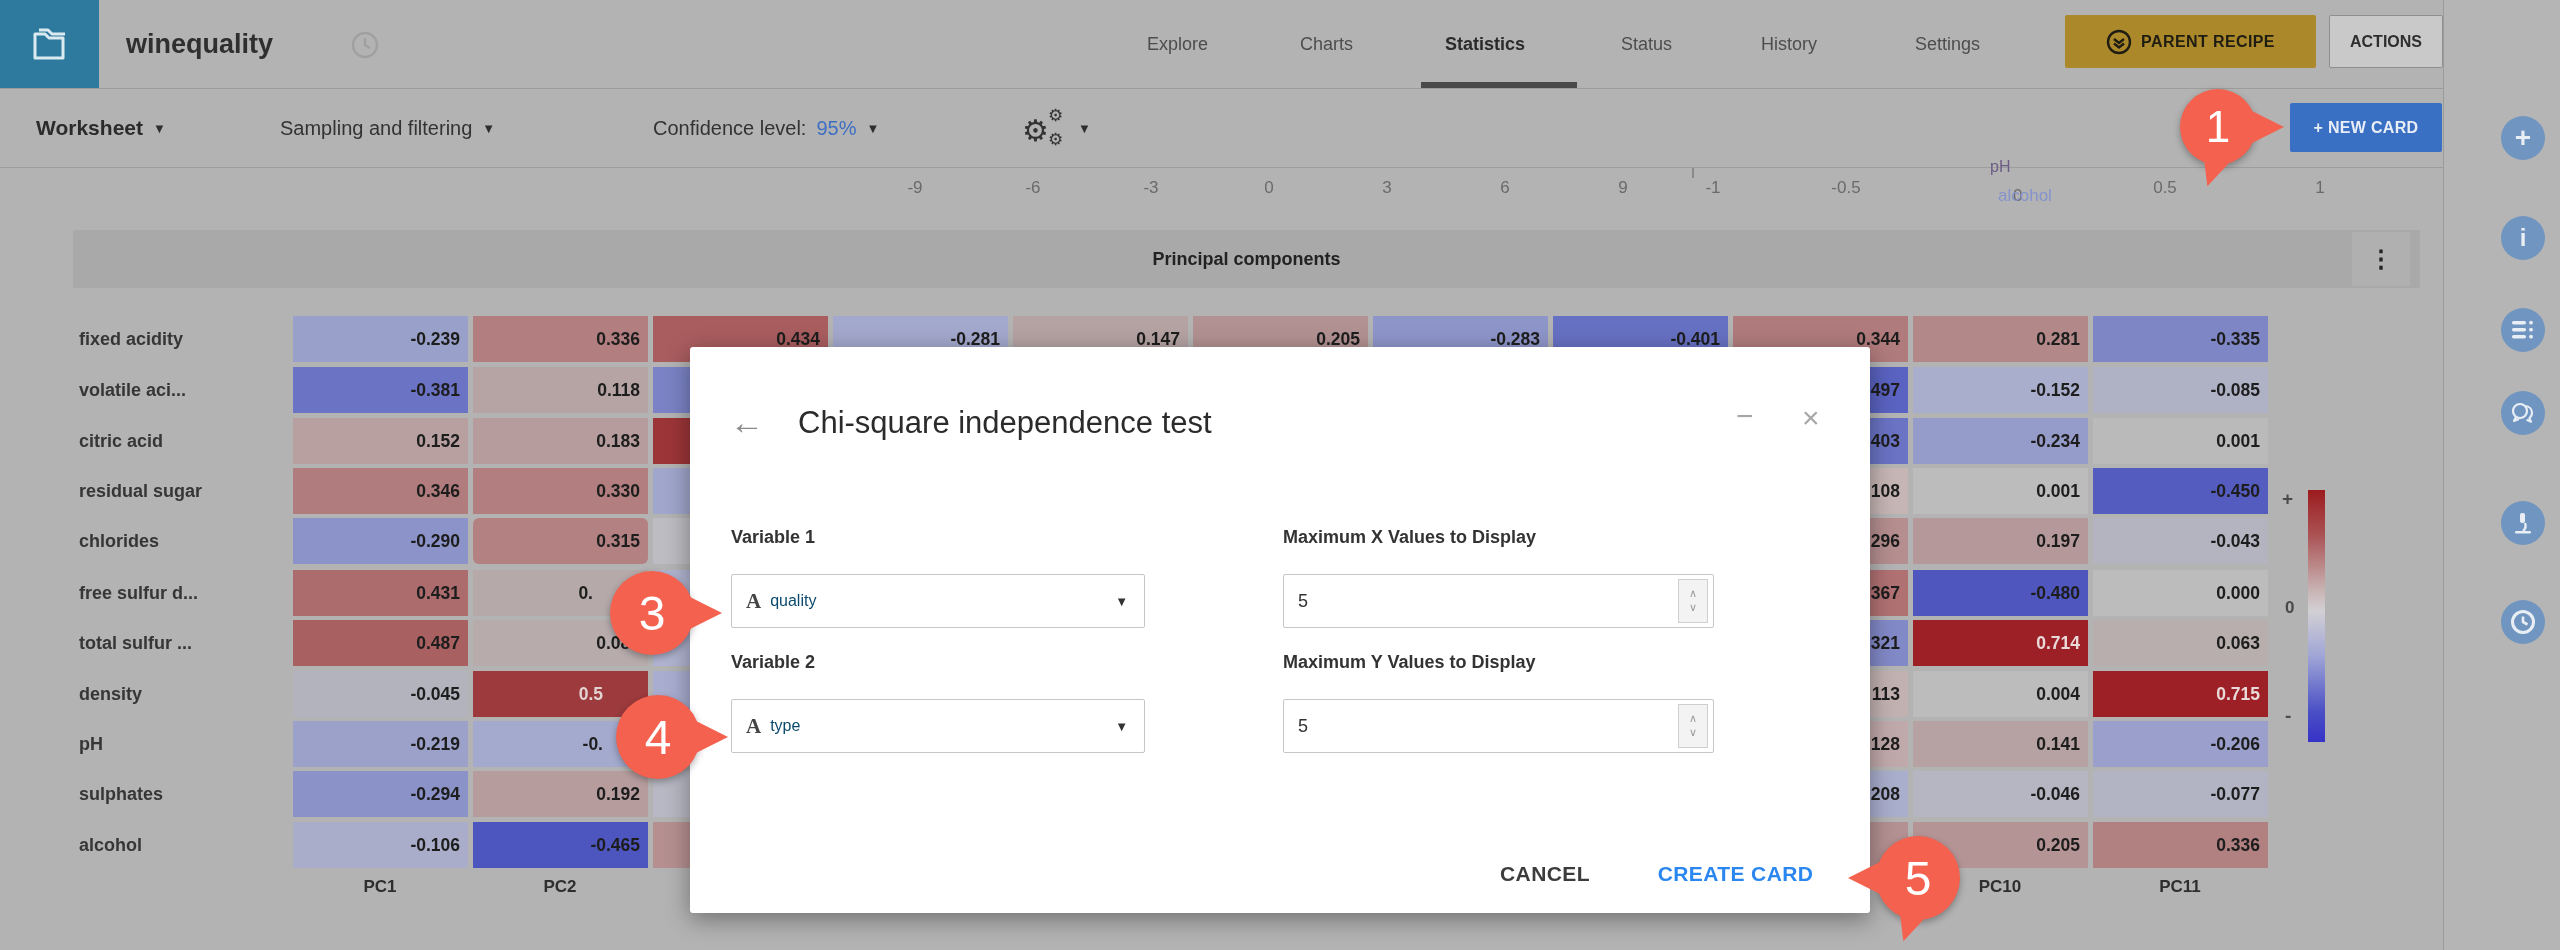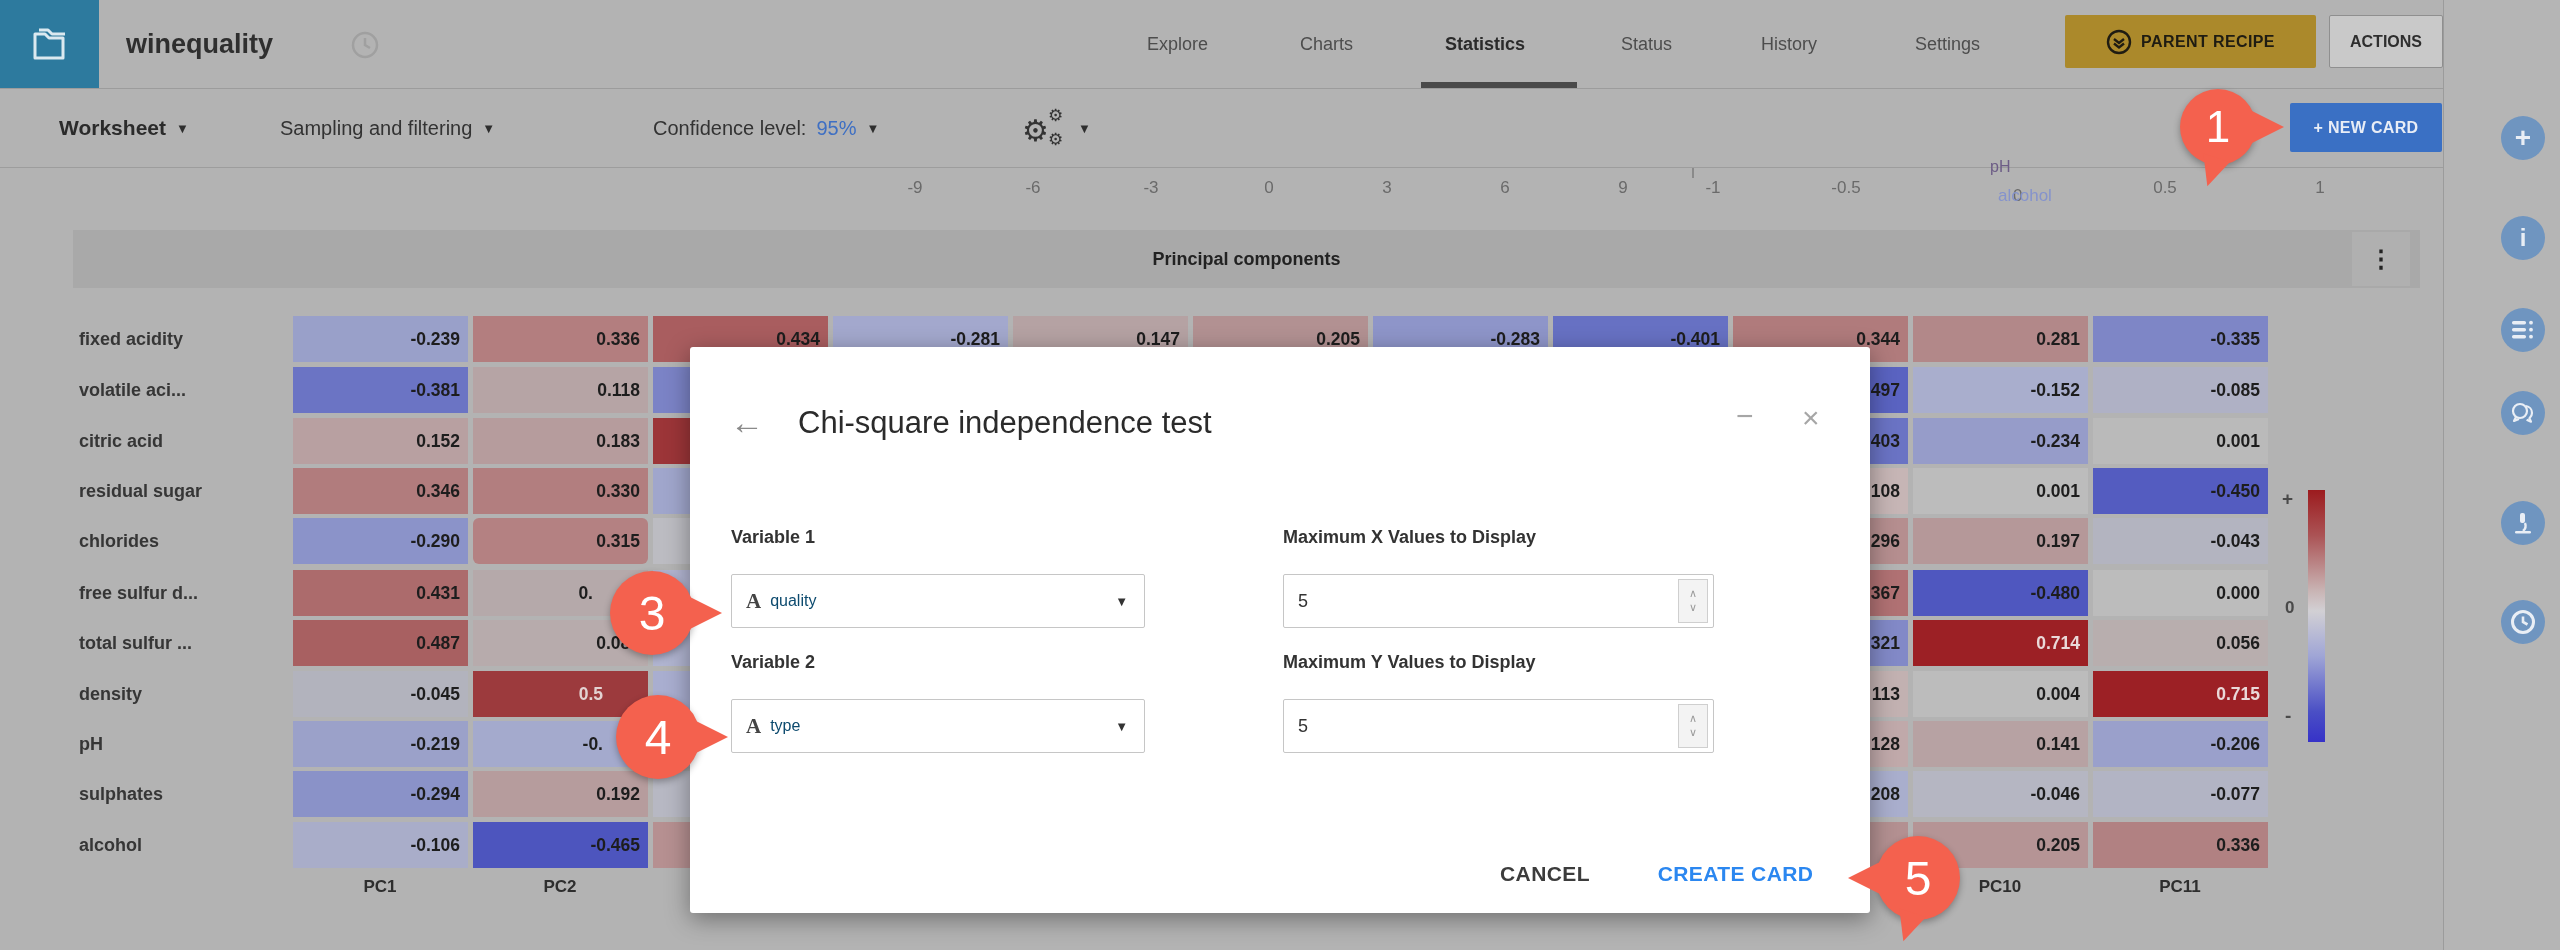--- a/index.html
+++ b/index.html
@@ -122,21 +122,21 @@
       </svg>
       <span>PARENT RECIPE</span>
     </div>
     <div class="btn-actions">
       <span>ACTIONS</span>
     </div>
     <div class="collapse-arrow">←</div>
   </div>
 
   <div class="toolbar">
-    <div class="tb-item" style="left:59px;font-weight:bold;font-size:21px;color:#2b2b2b;">
+    <div class="tb-item" style="left:36px;font-weight:bold;font-size:21px;color:#2b2b2b;">
       <span>Worksheet</span>
         <span class="caret">▼</span>
     </div>
     <div class="tb-item" style="left:280px;">
       <span>Sampling and filtering</span>
         <span class="caret">▼</span>
     </div>
     <div class="tb-item" style="left:653px;">
       <span>Confidence level:</span>
       <span class="blue-val">95%</span>
@@ -224,21 +224,21 @@
       <div class="cell" style="left: 653px; top: 570px; width: 175px; background: rgb(178, 181, 209);"></div>
       <div class="cell" style="left: 1733px; top: 570px; width: 175px; background: rgb(176, 113, 115);">367</div>
       <div class="cell" style="left: 1913px; top: 570px; width: 175px; background: rgb(79, 87, 191);">-0.480</div>
       <div class="cell" style="left: 2093px; top: 570px; width: 175px; background: rgb(188, 188, 188);">0.000</div>
       <div class="row-label" style="top: 620px;">total sulfur ...</div>
       <div class="cell" style="left: 293px; top: 620px; width: 175px; background: rgb(168, 96, 97);">0.487</div>
       <div class="cell" style="left: 473px; top: 620px; width: 175px; background: rgb(183, 171, 172);">0.087</div>
       <div class="cell" style="left: 653px; top: 620px; width: 175px; background: rgb(176, 180, 208);"></div>
       <div class="cell" style="left: 1733px; top: 620px; width: 175px; background: rgb(130, 137, 199);">321</div>
       <div class="cell" style="left: 1913px; top: 620px; width: 175px; background: rgb(156, 32, 37); color: rgb(234, 217, 217);">0.714</div>
-      <div class="cell" style="left: 2093px; top: 620px; width: 175px; background: rgb(184, 174, 174);">0.056</div>
+      <div class="cell" style="left: 2093px; top: 620px; width: 175px; background: rgb(184, 174, 174);">0.063</div>
       <div class="row-label" style="top: 671px;">density</div>
       <div class="cell" style="left: 293px; top: 671px; width: 175px; background: rgb(178, 179, 189);">-0.045</div>
       <div class="cell" style="left: 473px; top: 671px; width: 175px; background: rgb(156, 58, 61); color: rgb(227, 210, 210); padding-right: 45px;">0.5</div>
       <div class="cell" style="left: 653px; top: 671px; width: 175px; background: rgb(169, 174, 208);"></div>
       <div class="cell" style="left: 1733px; top: 671px; width: 175px; background: rgb(194, 177, 177);">113</div>
       <div class="cell" style="left: 1913px; top: 671px; width: 175px; background: rgb(188, 188, 188);">0.004</div>
       <div class="cell" style="left: 2093px; top: 671px; width: 175px; background: rgb(156, 32, 37); color: rgb(234, 217, 217);">0.715</div>
       <div class="row-label" style="top: 721px;">pH</div>
       <div class="cell" style="left: 293px; top: 721px; width: 175px; background: rgb(155, 161, 201);">-0.219</div>
       <div class="cell" style="left: 473px; top: 721px; width: 175px; background: rgb(164, 170, 205); padding-right: 45px;">-0.</div>

